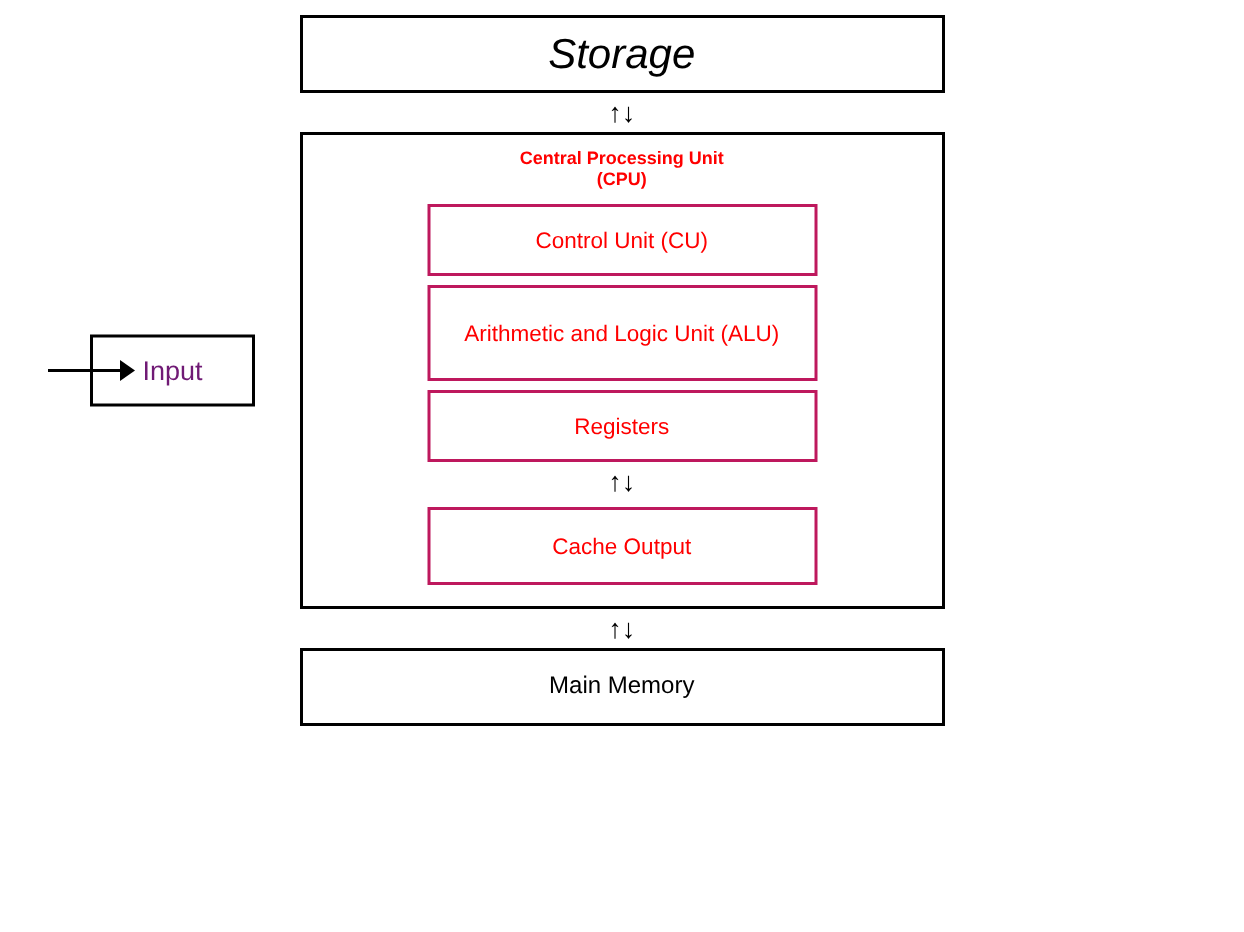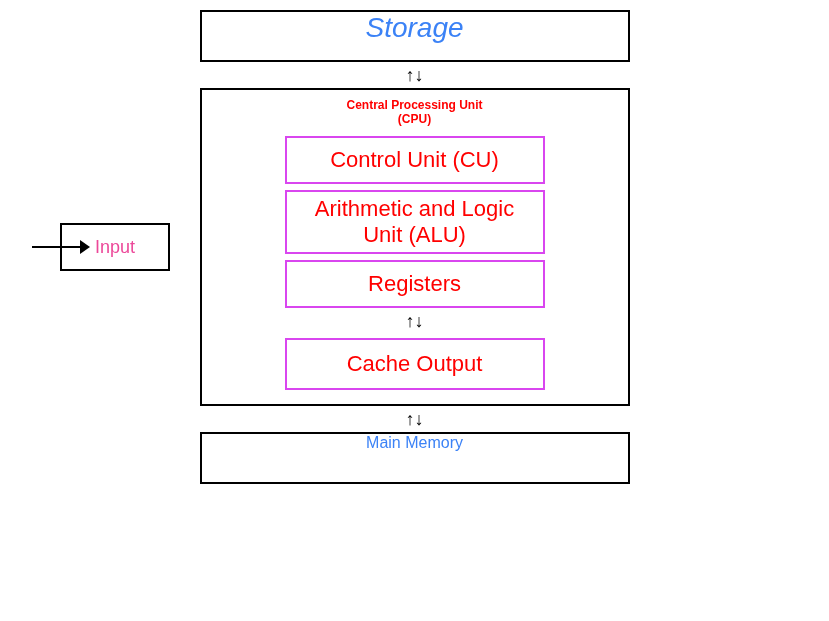--- a/index.html
+++ b/index.html
@@ -21,24 +21,24 @@
       width: 100%;
       height: 100%;
       position: relative;
       padding: 10px 0;
     }
 
     
     .box {
       border: 2px solid #000;
       display: flex;
-      align-items: flex-start;
+      align-items: center;
       justify-content: center;
       text-align: center;
-      color: #3b82f6;
+      color: #000000;
     }
 
     .storage-box {
       width: 430px;
       height: 52px;
       font-size: 28px;
       font-style: italic;
     }
 
     .cpu-outer {
@@ -53,27 +53,27 @@
     .cpu-title {
       color: red;
       font-size: 12px;
       font-weight: bold;
       text-align: center;
       margin-bottom: 10px;
     }
 
     .inner-box {
       width: 260px;
-      border: 2px solid #d946ef;
+      border: 2px solid #be185d;
       display: flex;
       align-items: center;
       justify-content: center;
       text-align: center;
       color: red;
-      font-size: 22px;
+      font-size: 15px;
       padding: 8px 10px;
     }
 
     .control-unit-box {
       height: 48px;
     }
 
     .alu-box {
       height: 64px;
     }
@@ -109,21 +109,21 @@
     
     .side-box {
       position: absolute;
       border: 2px solid #000;
       width: 110px;
       height: 48px;
       display: flex;
       align-items: center;
       justify-content: center;
       font-size: 18px;
-      color: #ec4899;
+      color: #701a75;
     }
 
     .input-box {
       left: 30px;
     }
 
     .output-box {
       right: 30px;
     }
 

